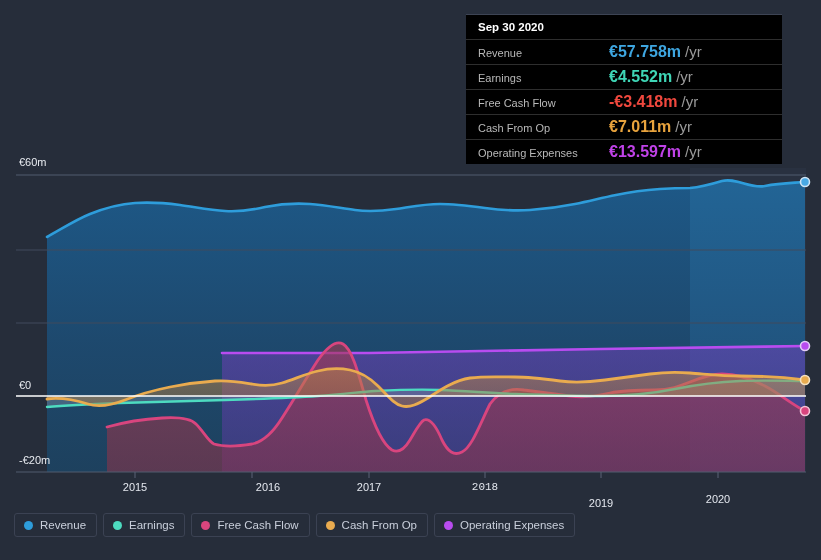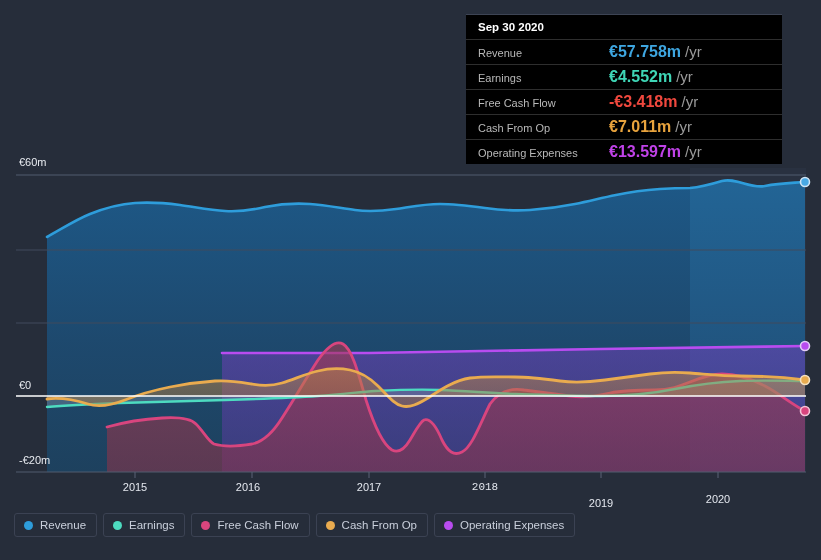--- a/index.html
+++ b/index.html
@@ -205,21 +205,21 @@
       <circle cx="805" cy="380" r="4.5" fill="#e9ab4f" stroke="#f5e1c2" stroke-width="1.6"></circle>
       <circle cx="805" cy="411" r="4.5" fill="#d8457e" stroke="#f2c5d8" stroke-width="1.6"></circle>
     </g>
   </svg>
 
   <div class="axis-label y-axis-label" style="top:156px;">€60m</div>
   <div class="axis-label y-axis-label" style="top:379px;">€0</div>
   <div class="axis-label y-axis-label" style="top:454px;">-€20m</div>
 
   <div class="axis-label x-axis-label" style="left:135px;">2015</div>
-  <div class="axis-label x-axis-label" style="left:248px;text-align:center;">2016</div>
+  <div class="axis-label x-axis-label" style="left:268px;text-align:center;">2016</div>
   <div class="axis-label x-axis-label" style="left:369px;">2017</div>
   <div class="axis-label x-axis-label" style="left:485px;font-family:Liberation Mono, monospace;">2018</div>
   <div class="axis-label x-axis-label" style="left:601px;margin-top:16px;">2019</div>
   <div class="axis-label x-axis-label" style="left:718px;margin-top:12px;">2020</div>
 </div>
 
 <div id="tooltip">
   <div id="tooltip-title">Sep 30 2020</div>
 
   <div class="tt-row">

